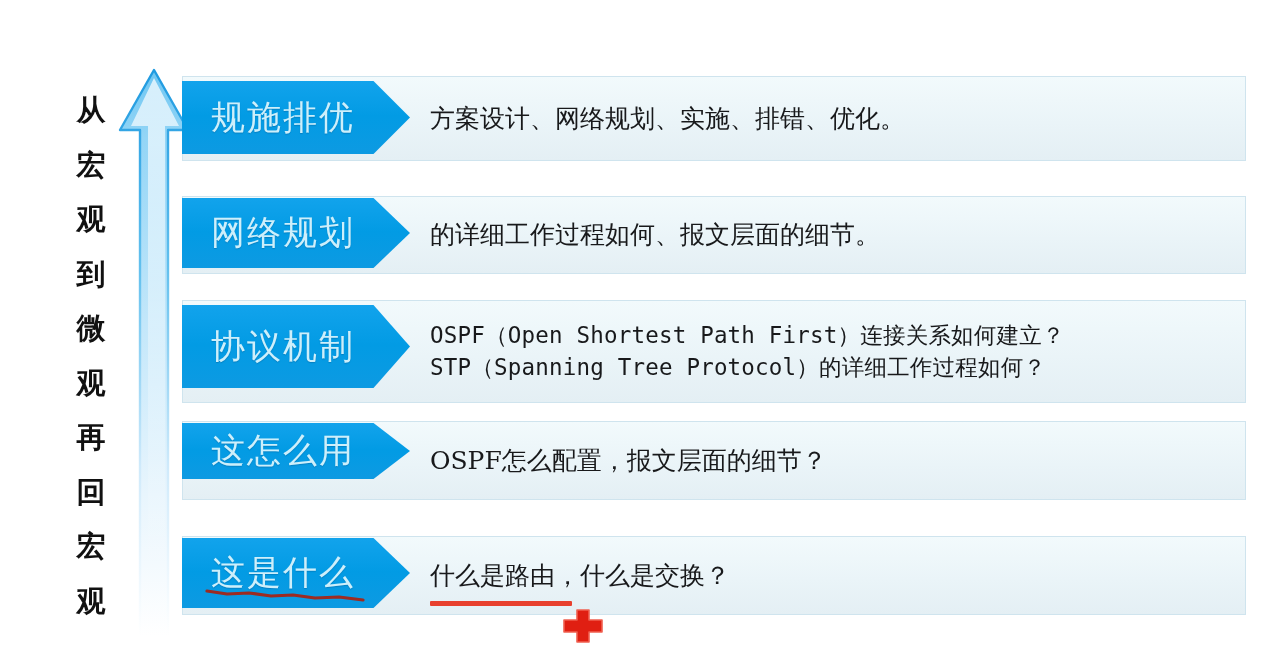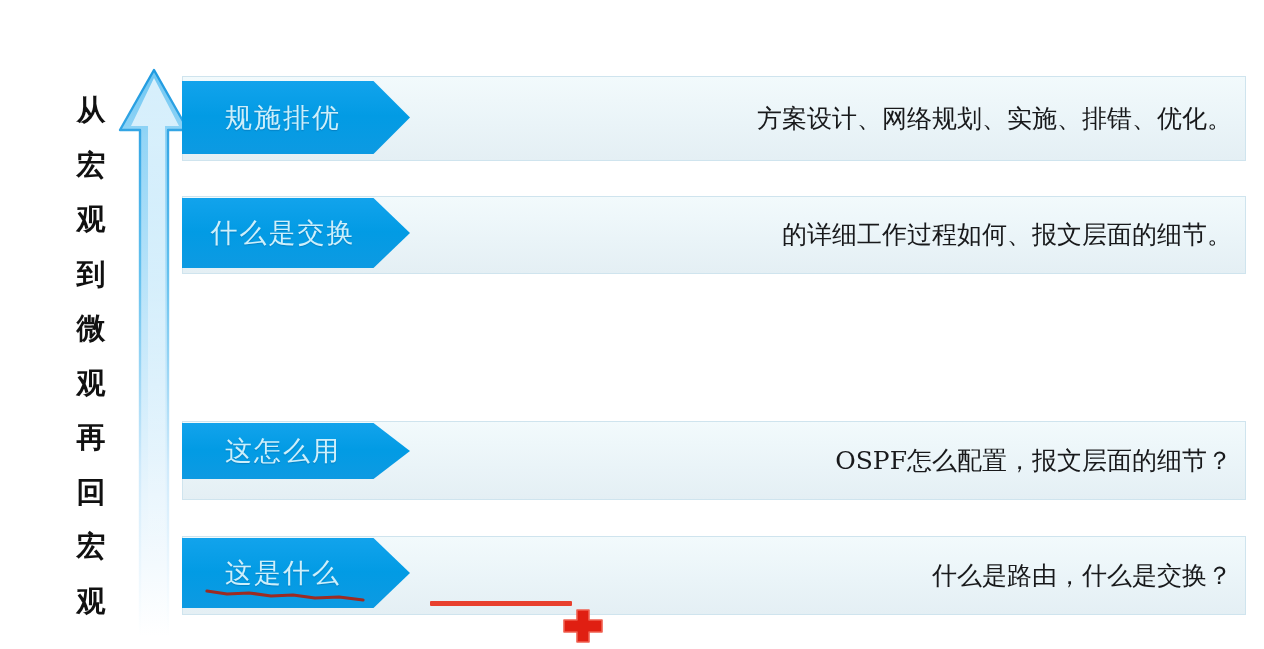--- a/index.html
+++ b/index.html
@@ -89,41 +89,40 @@
     line-height: 1.42;
     white-space: nowrap;
   }
   .row-body.mono {
     font-family: "DejaVu Sans Mono", "Liberation Mono", monospace;
     font-size: 22.5px;
     letter-spacing: 0.2px;
   }
   .row-body .line {
     display: block;
-    text-align: right;
   }
 
   
   .chevron {
     position: absolute;
     left: 0;
     width: 228px;
     background: linear-gradient(180deg, #12a3ec 0%, #029be4 48%, #0d9ae2 100%);
     -webkit-clip-path: polygon(0 0, 84% 0, 100% 50%, 84% 100%, 0 100%);
     clip-path: polygon(0 0, 84% 0, 100% 50%, 84% 100%, 0 100%);
     display: flex;
     align-items: center;
     justify-content: center;
     box-sizing: border-box;
     padding-right: 26px;
   }
   .chevron-label {
     color: #cdeffb;
     font-family: "DejaVu Sans", "Liberation Sans", sans-serif;
-    font-size: 27px;
+    font-size: 34px;
     font-weight: 400;
     letter-spacing: 2px;
     white-space: nowrap;
     text-shadow: 0 1px 1px rgba(0,60,110,0.28);
   }
 
   
   #row-0 { top: 76px;  height: 85px; }
   #row-0 .chevron { top: 5px;  height: 73px; }
   #row-1 { top: 196px; height: 78px; }
@@ -210,27 +209,37 @@
       <span class="chevron-label">规施排优</span>
     </div>
     <div class="row-body">
       <span class="line">方案设计、网络规划、实施、排错、优化。</span>
     </div>
   </div>
 
   <div class="row" id="row-1">
     <div class="row-panel"></div>
     <div class="chevron">
-      <span class="chevron-label">什么是交换</span>
+      <span class="chevron-label">网络规划</span>
     </div>
     <div class="row-body">
       <span class="line">的详细工作过程如何、报文层面的细节。</span>
     </div>
   </div>
 
+  <div class="row" id="row-2">
+    <div class="row-panel"></div>
+    <div class="chevron">
+      <span class="chevron-label">协议机制</span>
+    </div>
+    <div class="row-body mono">
+      <span class="line">OSPF（Open Shortest Path First）连接关系如何建立？</span>
+      <span class="line">STP（Spanning Tree Protocol）的详细工作过程如何？</span>
+    </div>
+  </div>
 
   <div class="row" id="row-3">
     <div class="row-panel"></div>
     <div class="chevron">
       <span class="chevron-label">这怎么用</span>
     </div>
     <div class="row-body">
       <span class="line">OSPF怎么配置，报文层面的细节？</span>
     </div>
   </div>

